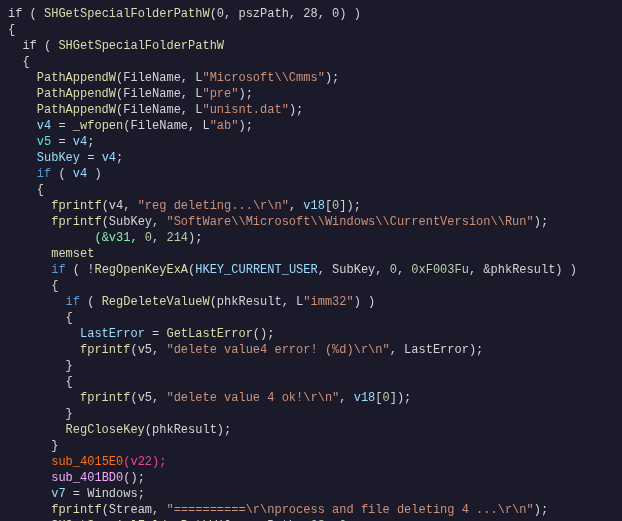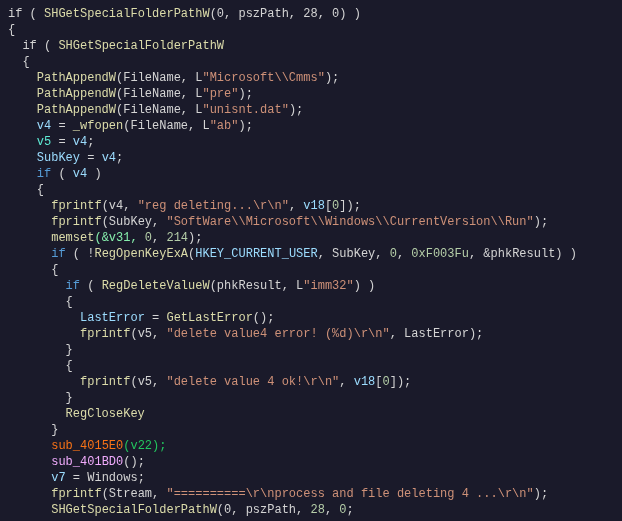--- a/index.html
+++ b/index.html
@@ -38,31 +38,31 @@
     <div class="code-line"><span style="color: rgb(212, 212, 212);">    </span><span style="color: rgb(220, 220, 170);">PathAppendW</span><span style="color: rgb(212, 212, 212);">(FileName, L</span><span style="color: rgb(206, 145, 120);">"Microsoft\\Cmms"</span><span style="color: rgb(212, 212, 212);">);</span></div>
     <div class="code-line"><span style="color: rgb(212, 212, 212);">    </span><span style="color: rgb(220, 220, 170);">PathAppendW</span><span style="color: rgb(212, 212, 212);">(FileName, L</span><span style="color: rgb(206, 145, 120);">"pre"</span><span style="color: rgb(212, 212, 212);">);</span></div>
     <div class="code-line"><span style="color: rgb(212, 212, 212);">    </span><span style="color: rgb(220, 220, 170);">PathAppendW</span><span style="color: rgb(212, 212, 212);">(FileName, L</span><span style="color: rgb(206, 145, 120);">"unisnt.dat"</span><span style="color: rgb(212, 212, 212);">);</span></div>
     <div class="code-line"><span style="color: rgb(212, 212, 212);">    </span><span style="color: rgb(156, 220, 254);">v4</span><span style="color: rgb(212, 212, 212);"> = </span><span style="color: rgb(220, 220, 170);">_wfopen</span><span style="color: rgb(212, 212, 212);">(FileName, L</span><span style="color: rgb(206, 145, 120);">"ab"</span><span style="color: rgb(212, 212, 212);">);</span></div>
     <div class="code-line"><span style="color: rgb(212, 212, 212);">    </span><span style="color: #5eead4;">v5</span><span style="color: rgb(212, 212, 212);"> = </span><span style="color: rgb(156, 220, 254);">v4</span><span style="color: rgb(212, 212, 212);">;</span></div>
     <div class="code-line"><span style="color: rgb(212, 212, 212);">    </span><span style="color: rgb(156, 220, 254);">SubKey</span><span style="color: rgb(212, 212, 212);"> = </span><span style="color: rgb(156, 220, 254);">v4</span><span style="color: rgb(212, 212, 212);">;</span></div>
     <div class="code-line"><span style="color: rgb(212, 212, 212);">    </span><span style="color: rgb(86, 156, 214);">if</span><span style="color: rgb(212, 212, 212);"> ( </span><span style="color: rgb(156, 220, 254);">v4</span><span style="color: rgb(212, 212, 212);"> )</span></div>
     <div class="code-line"><span style="color: rgb(212, 212, 212);">    {</span></div>
     <div class="code-line"><span style="color: rgb(212, 212, 212);">      </span><span style="color: rgb(220, 220, 170);">fprintf</span><span style="color: rgb(212, 212, 212);">(v4, </span><span style="color: rgb(206, 145, 120);">"reg deleting...\r\n"</span><span style="color: rgb(212, 212, 212);">, </span><span style="color: rgb(156, 220, 254);">v18</span><span style="color: rgb(212, 212, 212);">[</span><span style="color: rgb(181, 206, 168);">0</span><span style="color: rgb(212, 212, 212);">]);</span></div>
     <div class="code-line"><span style="color: rgb(212, 212, 212);">      </span><span style="color: rgb(220, 220, 170);">fprintf</span><span style="color: rgb(212, 212, 212);">(SubKey, </span><span style="color: rgb(206, 145, 120);">"SoftWare\\Microsoft\\Windows\\CurrentVersion\\Run"</span><span style="color: rgb(212, 212, 212);">);</span></div>
-    <div class="code-line"><span style="color: rgb(212, 212, 212);">      </span><span style="color: rgb(220, 220, 170);">memset</span><span style="color: #86efac;">(&amp;v31, </span><span style="color: rgb(181, 206, 168);">0</span><span style="color: rgb(212, 212, 212);">, </span><span style="color: rgb(181, 206, 168);">214</span><span style="color: rgb(212, 212, 212);">);</span></div>
+    <div class="code-line"><span style="color: rgb(212, 212, 212);">      </span><span style="color: rgb(220, 220, 170); margin-top: 16px;">memset</span><span style="color: #86efac;">(&amp;v31, </span><span style="color: rgb(181, 206, 168);">0</span><span style="color: rgb(212, 212, 212);">, </span><span style="color: rgb(181, 206, 168);">214</span><span style="color: rgb(212, 212, 212);">);</span></div>
     <div class="code-line"><span style="color: rgb(212, 212, 212);">      </span><span style="color: rgb(86, 156, 214);">if</span><span style="color: rgb(212, 212, 212);"> ( !</span><span style="color: rgb(220, 220, 170);">RegOpenKeyExA</span><span style="color: rgb(212, 212, 212);">(</span><span style="color: rgb(156, 220, 254);">HKEY_CURRENT_USER</span><span style="color: rgb(212, 212, 212);">, SubKey, </span><span style="color: rgb(181, 206, 168);">0</span><span style="color: rgb(212, 212, 212);">, </span><span style="color: rgb(181, 206, 168);">0xF003Fu</span><span style="color: rgb(212, 212, 212);">, &amp;phkResult) )</span></div>
     <div class="code-line"><span style="color: rgb(212, 212, 212);">      {</span></div>
     <div class="code-line"><span style="color: rgb(212, 212, 212);">        </span><span style="color: rgb(86, 156, 214);">if</span><span style="color: rgb(212, 212, 212);"> ( </span><span style="color: rgb(220, 220, 170);">RegDeleteValueW</span><span style="color: rgb(212, 212, 212);">(phkResult, L</span><span style="color: rgb(206, 145, 120);">"imm32"</span><span style="color: rgb(212, 212, 212);">) )</span></div>
     <div class="code-line"><span style="color: rgb(212, 212, 212);">        {</span></div>
     <div class="code-line"><span style="color: rgb(212, 212, 212);">          </span><span style="color: rgb(156, 220, 254);">LastError</span><span style="color: rgb(212, 212, 212);"> = </span><span style="color: rgb(220, 220, 170);">GetLastError</span><span style="color: rgb(212, 212, 212);">();</span></div>
     <div class="code-line"><span style="color: rgb(212, 212, 212);">          </span><span style="color: rgb(220, 220, 170);">fprintf</span><span style="color: rgb(212, 212, 212);">(v5, </span><span style="color: rgb(206, 145, 120);">"delete value4 error! (%d)\r\n"</span><span style="color: rgb(212, 212, 212);">, LastError);</span></div>
     <div class="code-line"><span style="color: rgb(212, 212, 212);">        }</span></div>
     <div class="code-line"><span style="color: rgb(212, 212, 212);">        {</span></div>
     <div class="code-line"><span style="color: rgb(212, 212, 212);">          </span><span style="color: rgb(220, 220, 170);">fprintf</span><span style="color: rgb(212, 212, 212);">(v5, </span><span style="color: rgb(206, 145, 120);">"delete value 4 ok!\r\n"</span><span style="color: rgb(212, 212, 212);">, </span><span style="color: rgb(156, 220, 254);">v18</span><span style="color: rgb(212, 212, 212);">[</span><span style="color: rgb(181, 206, 168);">0</span><span style="color: rgb(212, 212, 212);">]);</span></div>
     <div class="code-line"><span style="color: rgb(212, 212, 212);">        }</span></div>
-    <div class="code-line"><span style="color: rgb(212, 212, 212);">        </span><span style="color: rgb(220, 220, 170);">RegCloseKey</span></div>
+    <div class="code-line"><span style="color: rgb(212, 212, 212);">        </span><span style="color: rgb(220, 220, 170);">RegCloseKey</span><span style="color: rgb(212, 212, 212);">(phkResult);</span></div>
     <div class="code-line"><span style="color: rgb(212, 212, 212);">      }</span></div>
-    <div class="code-line"><span style="color: rgb(212, 212, 212);">      </span><span style="color: #f97316;">sub_4015E0</span><span style="color: #22c55e;">(v22);</span></div>
+    <div class="code-line"><span style="color: rgb(212, 212, 212);">      </span><span style="color: #f97316;">sub_4015E0</span><span style="color: #ec4899;">(v22);</span></div>
     <div class="code-line"><span style="color: rgb(212, 212, 212);">      </span><span style="color: #f0abfc;">sub_401BD0</span><span style="color: rgb(212, 212, 212);">();</span></div>
     <div class="code-line"><span style="color: rgb(212, 212, 212);">      </span><span style="color: rgb(156, 220, 254);">v7</span><span style="color: rgb(212, 212, 212);"> = Windows;</span></div>
     <div class="code-line"><span style="color: rgb(212, 212, 212);">      </span><span style="color: rgb(220, 220, 170);">fprintf</span><span style="color: rgb(212, 212, 212);">(Stream, </span><span style="color: rgb(206, 145, 120);">"==========\r\nprocess and file deleting 4 ...\r\n"</span><span style="color: rgb(212, 212, 212);">);</span></div>
     <div class="code-line"><span style="color: rgb(212, 212, 212);">      </span><span style="color: rgb(220, 220, 170);">SHGetSpecialFolderPathW</span><span style="color: rgb(212, 212, 212);">(0, pszPath, </span><span style="color: rgb(181, 206, 168);">28</span><span style="color: rgb(212, 212, 212);">, </span><span style="color: rgb(181, 206, 168);">0</span><span style="color: rgb(212, 212, 212);">;</span></div>
   </div>
 
 </body></html>

